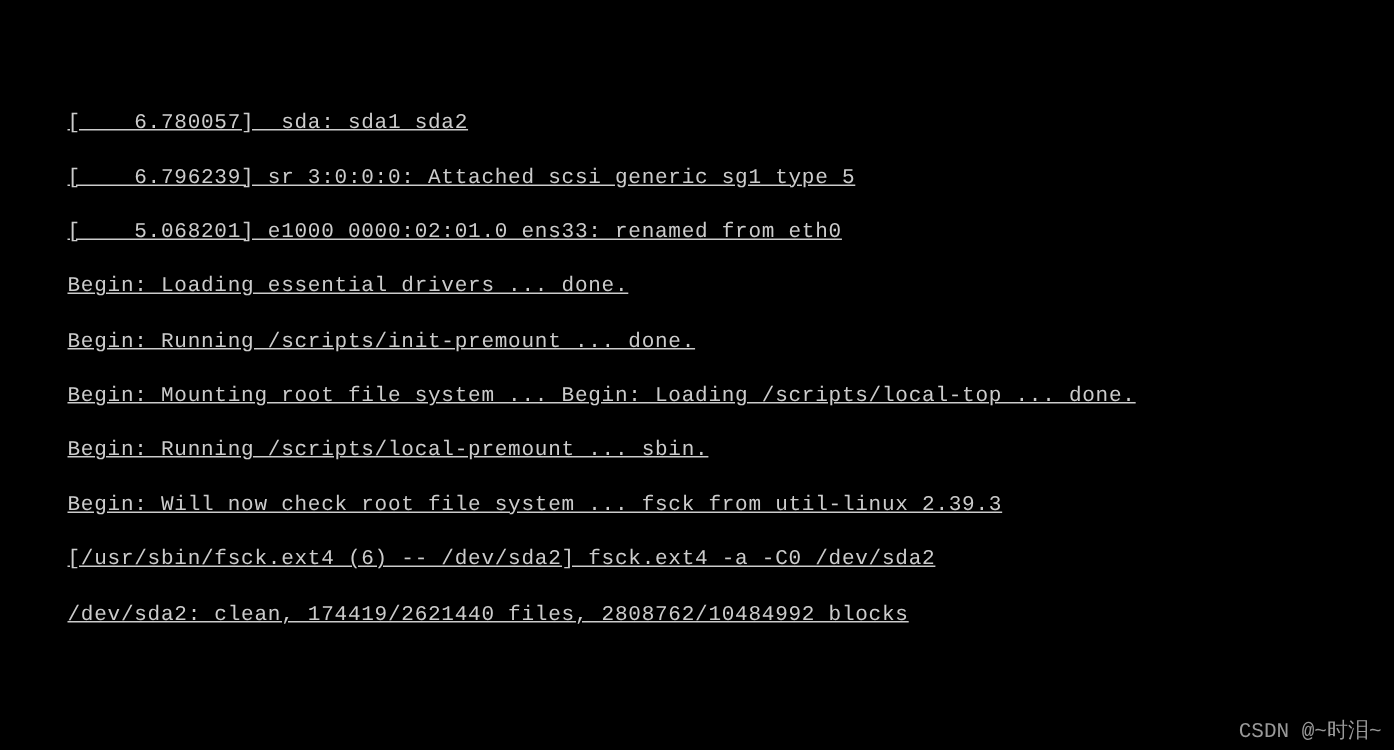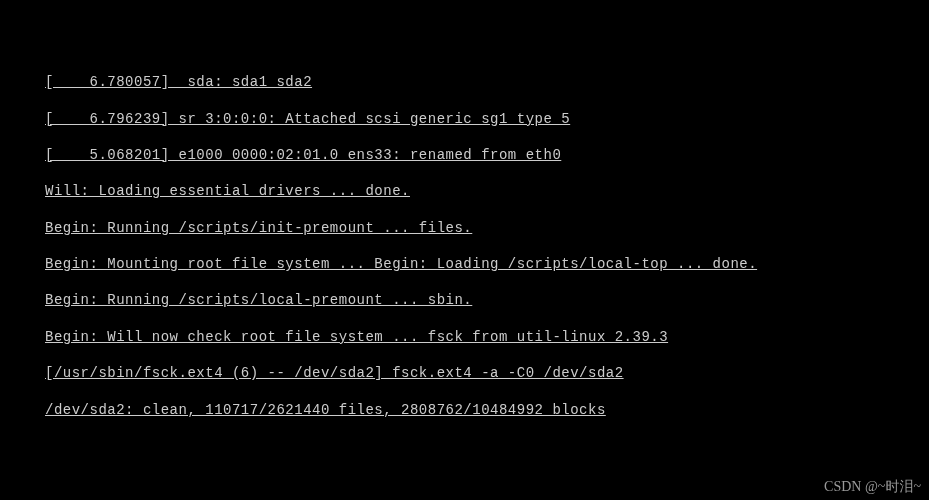--- a/index.html
+++ b/index.html
@@ -29,38 +29,38 @@
       white-space: pre-wrap;
       word-break: break-all;
       text-decoration: underline;
     }
     .watermark {
       position: absolute;
       bottom: 4px;
       right: 8px;
       color: #999999;
       font-size: 14px;
-      font-family: Liberation Serif, serif;
+      font-family: Liberation Mono, monospace;
       letter-spacing: 0px;
     }
   </style>
 </head>
 <body>
 
 <div class="terminal">
 <div class="terminal-line">[    6.780057]  sda: sda1 sda2</div>
 <div class="terminal-line">[    6.796239] sr 3:0:0:0: Attached scsi generic sg1 type 5</div>
 <div class="terminal-line">[    5.068201] e1000 0000:02:01.0 ens33: renamed from eth0</div>
-<div class="terminal-line">Will: Loading essential drivers ... done.</div>
-<div class="terminal-line">Begin: Running /scripts/init-premount ... files.</div>
+<div class="terminal-line">Begin: Loading essential drivers ... done.</div>
+<div class="terminal-line">Begin: Running /scripts/init-premount ... done.</div>
 <div class="terminal-line">Begin: Mounting root file system ... Begin: Loading /scripts/local-top ... done.</div>
 <div class="terminal-line">Begin: Running /scripts/local-premount ... sbin.</div>
 <div class="terminal-line">Begin: Will now check root file system ... fsck from util-linux 2.39.3</div>
 <div class="terminal-line">[/usr/sbin/fsck.ext4 (6) -- /dev/sda2] fsck.ext4 -a -C0 /dev/sda2</div>
-<div class="terminal-line">/dev/sda2: clean, 110717/2621440 files, 2808762/10484992 blocks</div>
+<div class="terminal-line">/dev/sda2: clean, 174419/2621440 files, 2808762/10484992 blocks</div>
 
 
 
 
 
 
 
 
 
 

